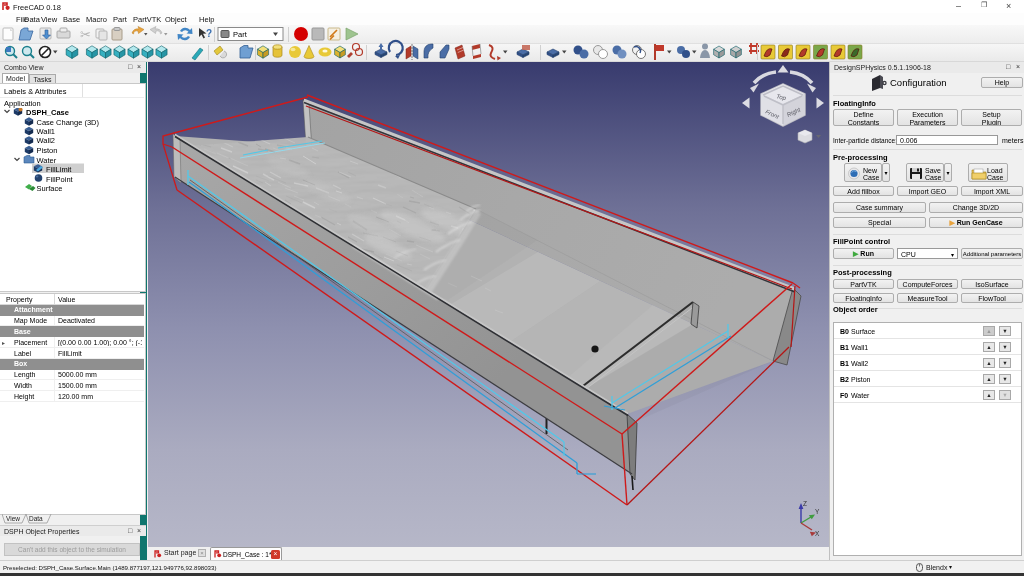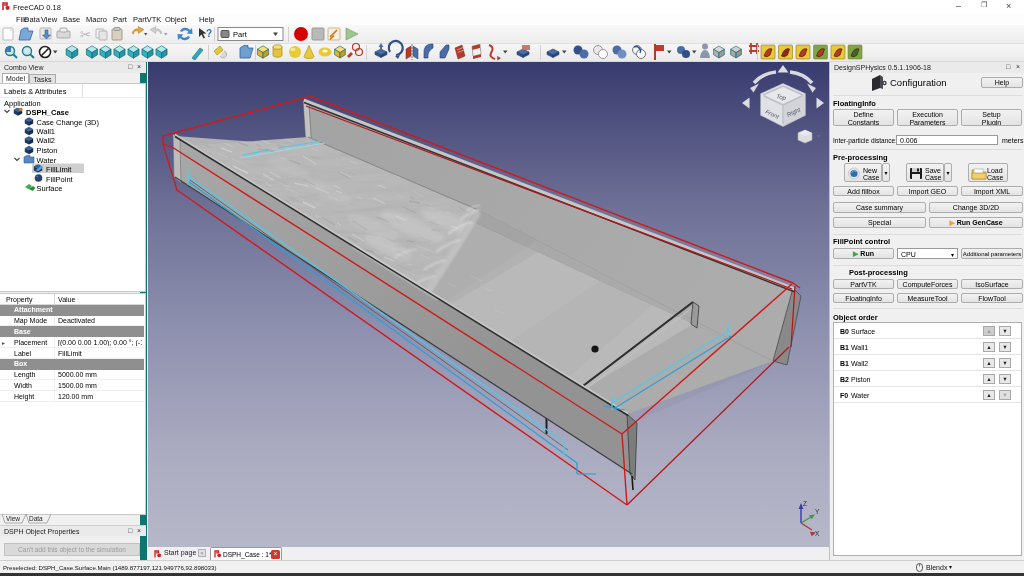--- a/index.html
+++ b/index.html
@@ -793,29 +793,29 @@
       <div class="rbtn" style="left:99px;top:155px;width:94px;height:11px;line-height:10px;font-weight:bold;"><span style="color:#e8a33d;">▶</span> Run GenCase</div>
       <div class="rsep" style="top:171.5px;"></div>
       <div class="rp-label" style="left:3px;top:175px;">FillPoint control</div>
       <div class="rbtn" style="left:3px;top:186px;width:61px;height:11px;line-height:10px;font-weight:bold;"><span style="color:#3faa3f;">▶</span> Run</div>
       <div style="position:absolute;left:67px;top:186px;width:61px;height:11px;background:#fff;border:1px solid #999;font-size:7px;">
         <span style="position:absolute;left:3px;top:1.5px;">CPU</span>
         <span style="position:absolute;right:3px;top:2px;font-size:6px;">▾</span>
       </div>
       <div class="rbtn" style="left:131px;top:186px;width:62px;height:11px;line-height:10px;font-size:6px;">Additional parameters</div>
       <div class="rsep" style="top:202.5px;"></div>
-      <div class="rp-label" style="left:3px;top:206px;margin-left:16px;">Post-processing</div>
+      <div class="rp-label" style="left:3px;top:206px;">Post-processing</div>
       <div class="rbtn" style="left:3px;top:217px;width:61px;height:10px;line-height:9px;">PartVTK</div>
       <div class="rbtn" style="left:67px;top:217px;width:61px;height:10px;line-height:9px;">ComputeForces</div>
       <div class="rbtn" style="left:131px;top:217px;width:62px;height:10px;line-height:9px;">IsoSurface</div>
       <div class="rbtn" style="left:3px;top:230.5px;width:61px;height:10px;line-height:9px;">FloatingInfo</div>
       <div class="rbtn" style="left:67px;top:230.5px;width:61px;height:10px;line-height:9px;">MeasureTool</div>
       <div class="rbtn" style="left:131px;top:230.5px;width:62px;height:10px;line-height:9px;">FlowTool</div>
       <div class="rsep" style="top:245.5px;"></div>
-      <div class="rp-label" style="left:3px;top:251px;">Object order</div>
+      <div class="rp-label" style="left:3px;top:243px;">Object order</div>
       <div style="position:absolute;left:3px;top:260px;width:189px;height:234px;background:#fff;border:1px solid #b0b0b0;">
         <div style="position:absolute;left:0;top:1px;width:187px;height:15px;border-bottom:1px solid #e4e4e4;">
           <span style="position:absolute;left:6px;top:4px;font-size:7px;font-weight:bold;">B0</span>
           <span style="position:absolute;left:17px;top:4px;font-size:7px;">Surface</span>
           <span style="position:absolute;left:149px;top:2px;width:12px;height:10px;background:#cccccc;border:1px solid #a8a8a8;font-size:5.5px;color:#999;text-align:center;line-height:9px;">▲</span>
           <span style="position:absolute;left:165px;top:2px;width:12px;height:10px;background:#e8e8e8;border:1px solid #a8a8a8;font-size:5.5px;color:#222;text-align:center;line-height:9px;">▼</span>
         </div>
         <div style="position:absolute;left:0;top:17px;width:187px;height:15px;border-bottom:1px solid #e4e4e4;">
           <span style="position:absolute;left:6px;top:4px;font-size:7px;font-weight:bold;">B1</span>
           <span style="position:absolute;left:17px;top:4px;font-size:7px;">Wall1</span>

